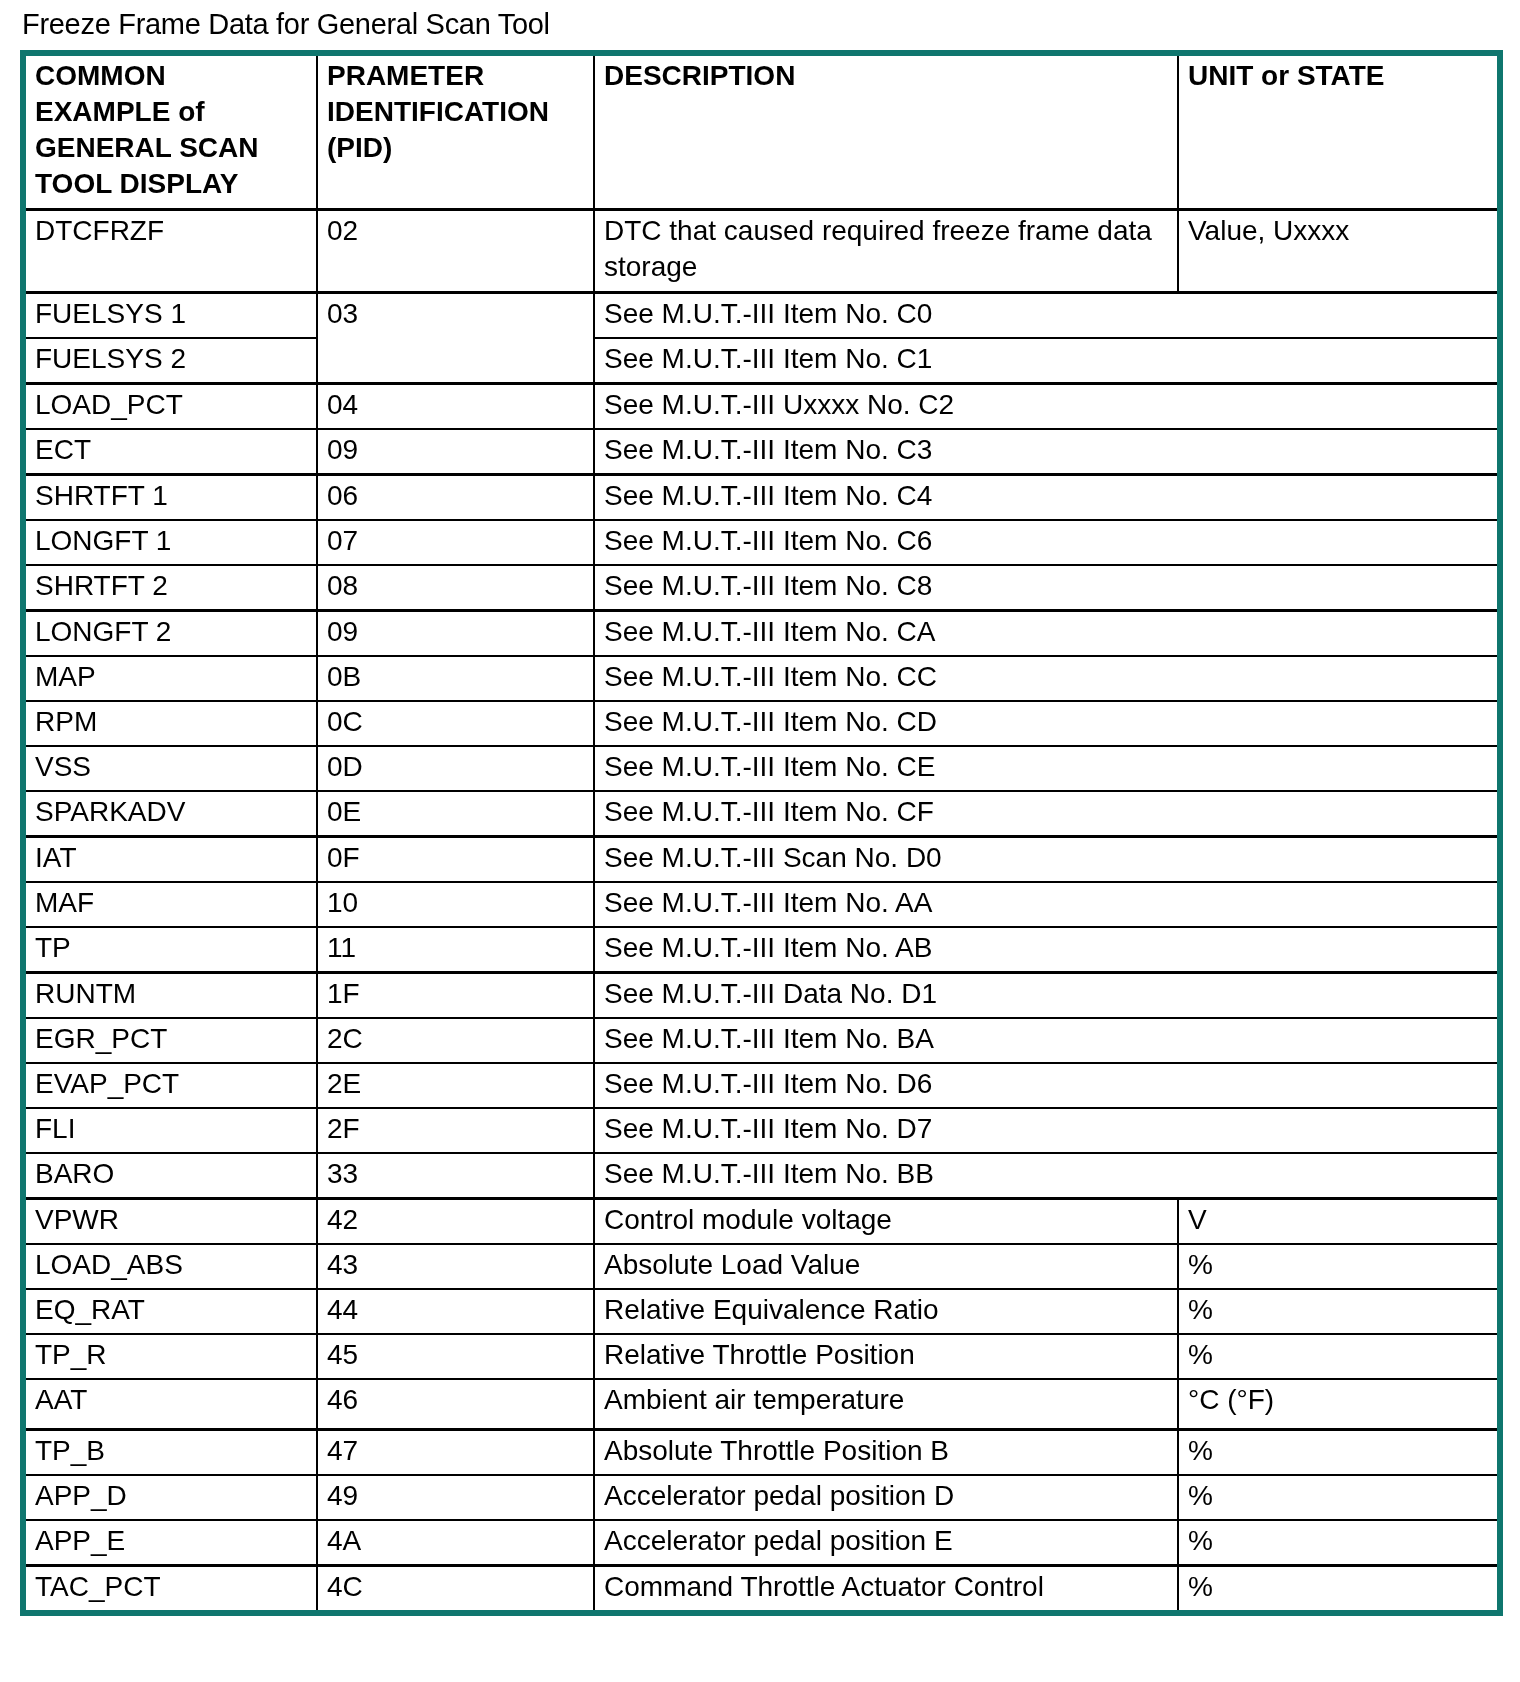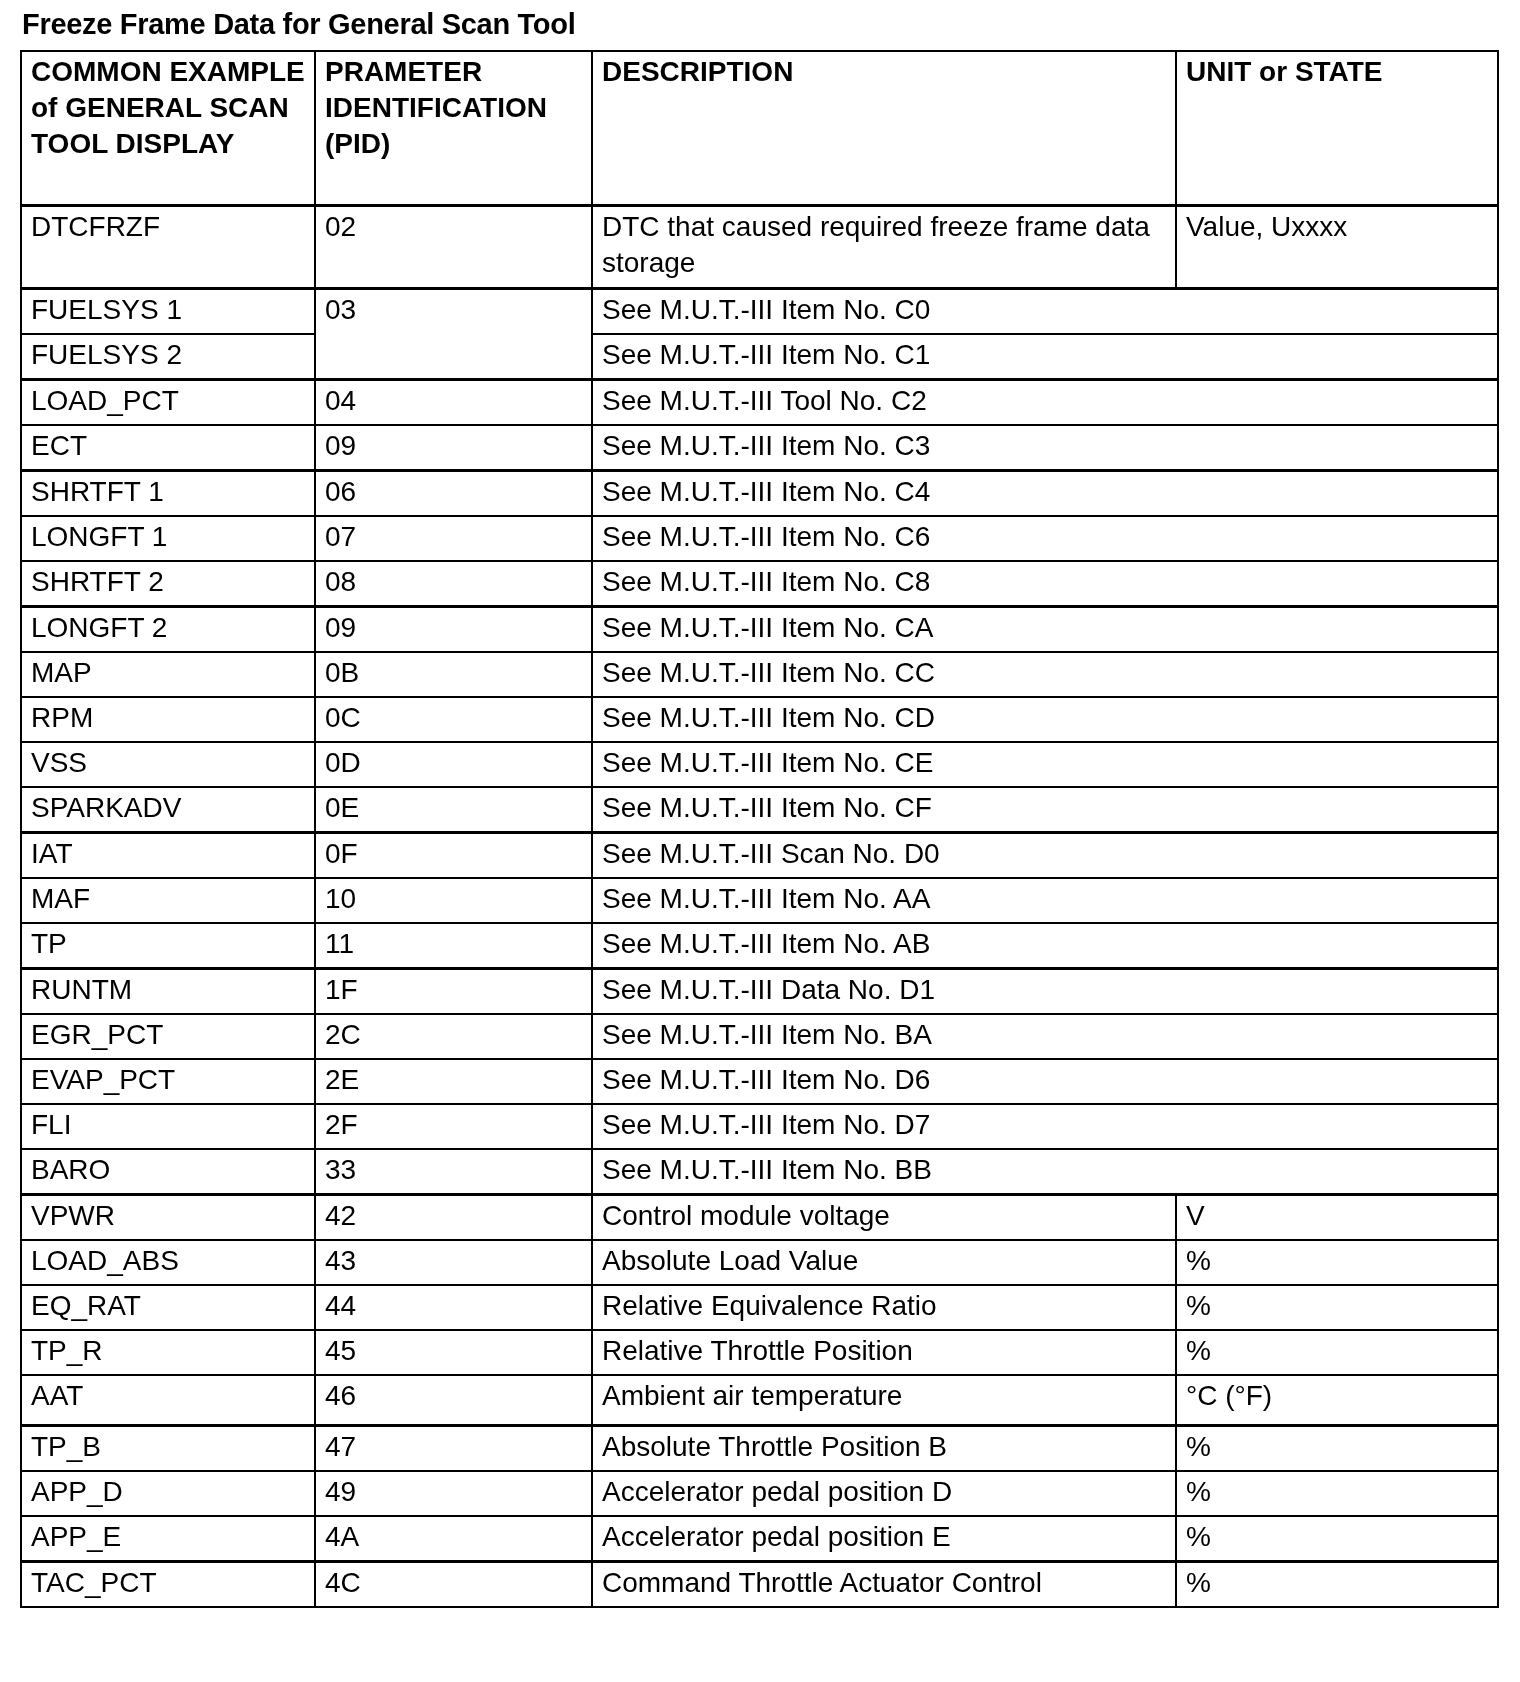--- a/index.html
+++ b/index.html
@@ -1,21 +1,21 @@
 <!DOCTYPE html>
 <html><head>
 <meta charset="utf-8">
 <style>
   html, body { margin: 0; padding: 0; background: #ffffff; }
   body { width: 1520px; height: 1682px; position: relative; overflow: hidden;
          font-family: "Liberation Sans", sans-serif; color: #000; }
-  .title { position: absolute; left: 22px; top: 6px; font-size: 29px; font-weight: bold;
+  .title { position: absolute; left: 22px; top: 6px; font-size: 29px; font-weight: normal;
            letter-spacing: -0.3px; line-height: 36px; }
   table { position: absolute; left: 20px; top: 50px; width: 1477px; border-collapse: collapse;
-          border: 1px solid #0f766e; table-layout: fixed; }
+          border: 6px solid #0f766e; table-layout: fixed; }
   col.c1 { width: 294px; } col.c2 { width: 277px; } col.c3 { width: 584px; } col.c4 { width: 322px; }
   td, th { border: 2px solid #000; vertical-align: top; text-align: left; padding: 2px 8px 0 9px;
            font-size: 28px; line-height: 36px; font-weight: normal; }
   th { font-weight: bold; height: 150px; line-height: 36px; padding-top: 2px; }
   tr.r td { height: 41px; }
   tr.tall td { height: 78px; }
   tr.aat td { height: 46px; }
   tr.thick td { border-top-width: 3px; }
 </style>
 </head>
@@ -54,21 +54,21 @@
     </tr>
     <tr class="r">
       <td>FUELSYS 2</td>
       <td colspan="2">See M.U.T.-III Item No. C1</td>
     </tr>
   </tbody>
   <tbody id="mut-rows">
       <tr class="r thick">
         <td>LOAD_PCT</td>
         <td>04</td>
-        <td colspan="2">See M.U.T.-III Tool No. C2</td>
+        <td colspan="2">See M.U.T.-III Uxxxx No. C2</td>
       </tr>
       <tr class="r">
         <td>ECT</td>
         <td>09</td>
         <td colspan="2">See M.U.T.-III Item No. C3</td>
       </tr>
       <tr class="r thick">
         <td>SHRTFT 1</td>
         <td>06</td>
         <td colspan="2">See M.U.T.-III Item No. C4</td>

